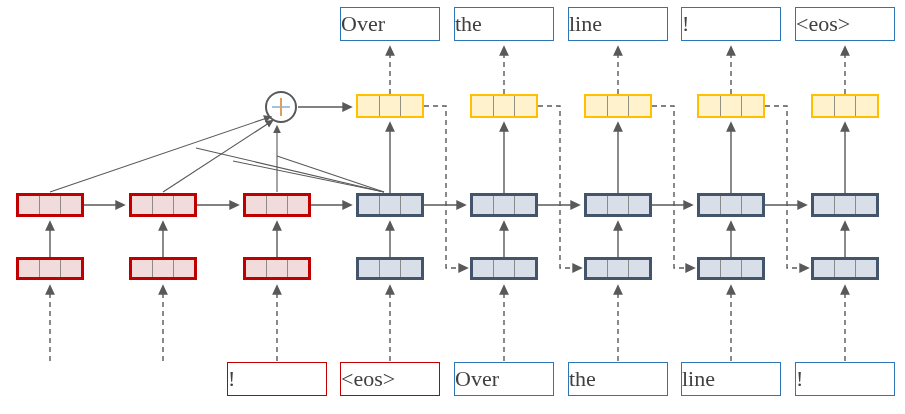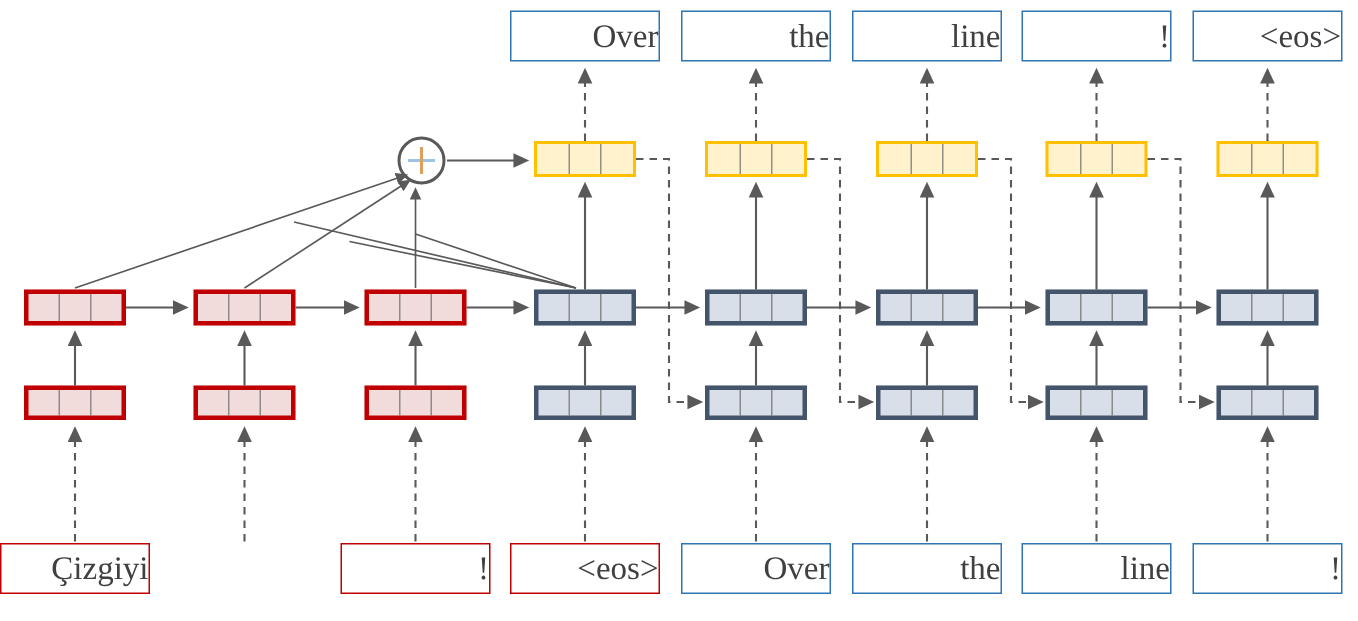--- a/index.html
+++ b/index.html
@@ -18,21 +18,21 @@
   
   .sbox{position:absolute; width:68px; height:24px; box-sizing:border-box; z-index:1;}
   .sbox::before,.sbox::after{content:""; position:absolute; top:0; bottom:0; width:1px;
     background:rgba(110,110,110,.75);}
   .sbox::before{left:33%;} .sbox::after{left:66%;}
   .enc{border:3px solid var(--encoder-border); background:var(--encoder-fill);}
   .dec{border:3px solid var(--decoder-border); background:var(--decoder-fill);}
   .att{border:2.5px solid var(--attention-border); background:var(--attention-fill); height:24px;}
   
   .wbox{position:absolute; width:100px; height:34px; box-sizing:border-box; background:#fff;
-    display:flex; align-items:center; justify-content:flex-end; z-index:1;
+    display:flex; align-items:center; justify-content:flex-start; z-index:1;
     font-size:22px; color:var(--text-color); line-height:1;}
   .wsrc{border:1.6px solid var(--source-word-border);}
   .wtgt{border:1.6px solid var(--target-word-border);}
   
   #plusnode{position:absolute; left:265px; top:91px; width:32px; height:32px; box-sizing:border-box;
     border:2.5px solid var(--line-color); border-radius:50%; background:#fff; z-index:1;
     display:flex; align-items:center; justify-content:center;}
   #plusnode span{color:transparent; font-size:20px;}
   svg{position:absolute; left:0; top:0; z-index:2; pointer-events:none;}
   .ln{stroke:var(--line-color); stroke-width:1.4px; fill:none;}
@@ -165,23 +165,20 @@
   <div class="wbox wtgt" style="left:568px;top:7px">
     <span>line</span>
     </div>
   <div class="wbox wtgt" style="left:681px;top:7px">
     <span>!</span>
     </div>
   <div class="wbox wtgt" style="left:795px;top:7px">
     <span>&lt;eos&gt;</span>
     </div>
 
-  <div class="wbox wsrc" style="left:0px;top:362px">
-    <span>Çizgiyi</span>
-    </div>
   <div class="wbox wsrc" style="left:227px;top:362px">
     <span>!</span>
     </div>
   <div class="wbox wsrc" style="left:340px;top:362px">
     <span>&lt;eos&gt;</span>
     </div>
 
   <div class="wbox wtgt" style="left:454px;top:362px">
     <span>Over</span>
     </div>

